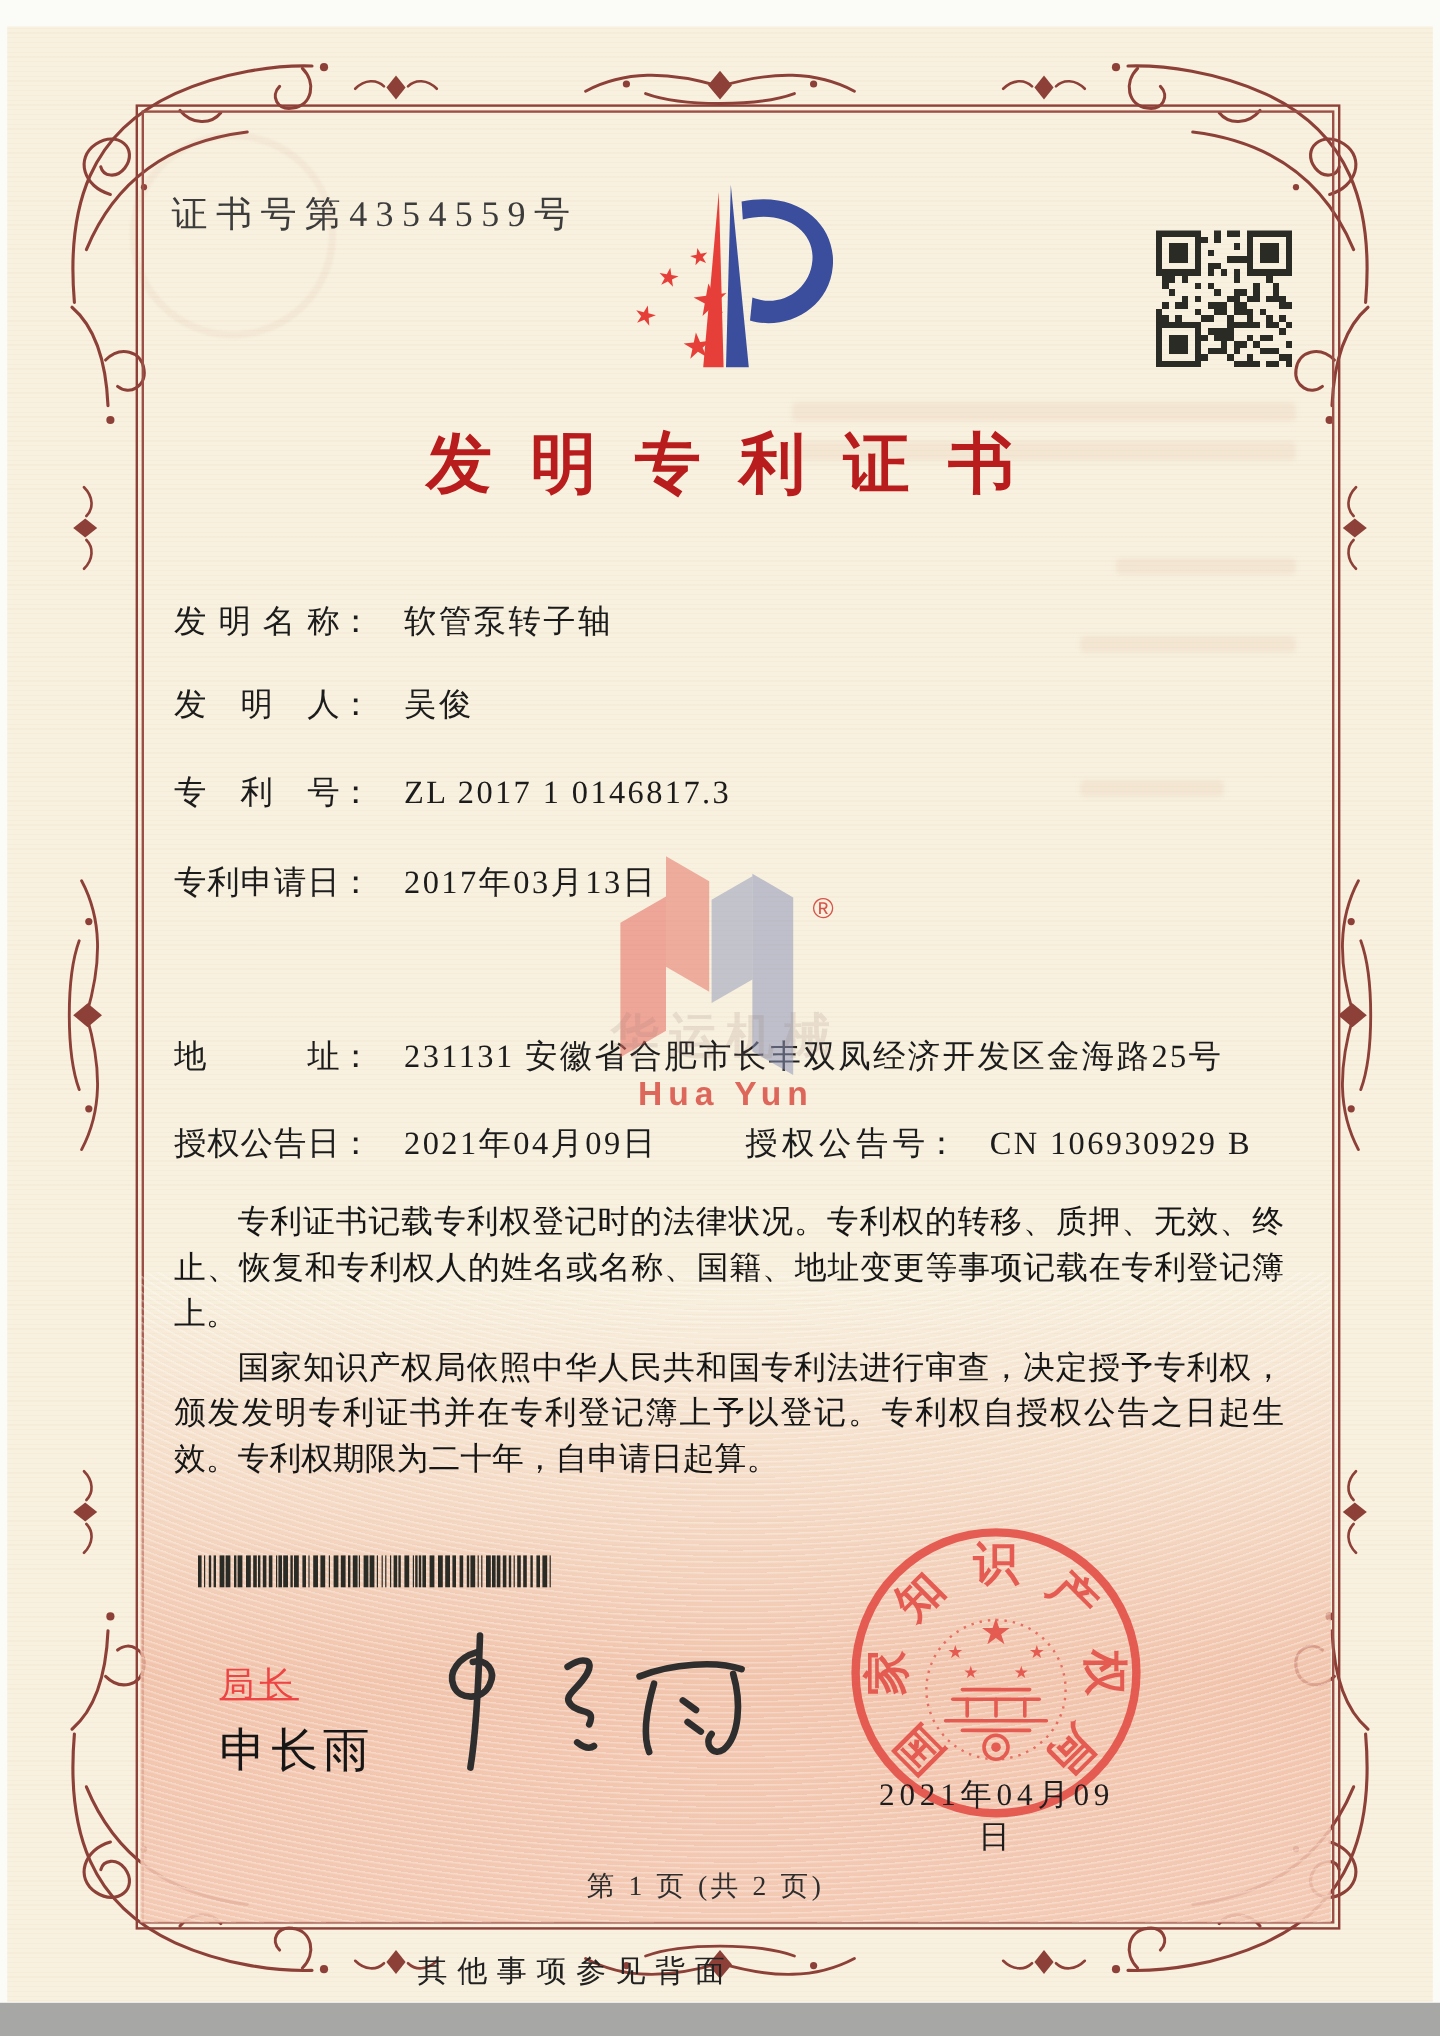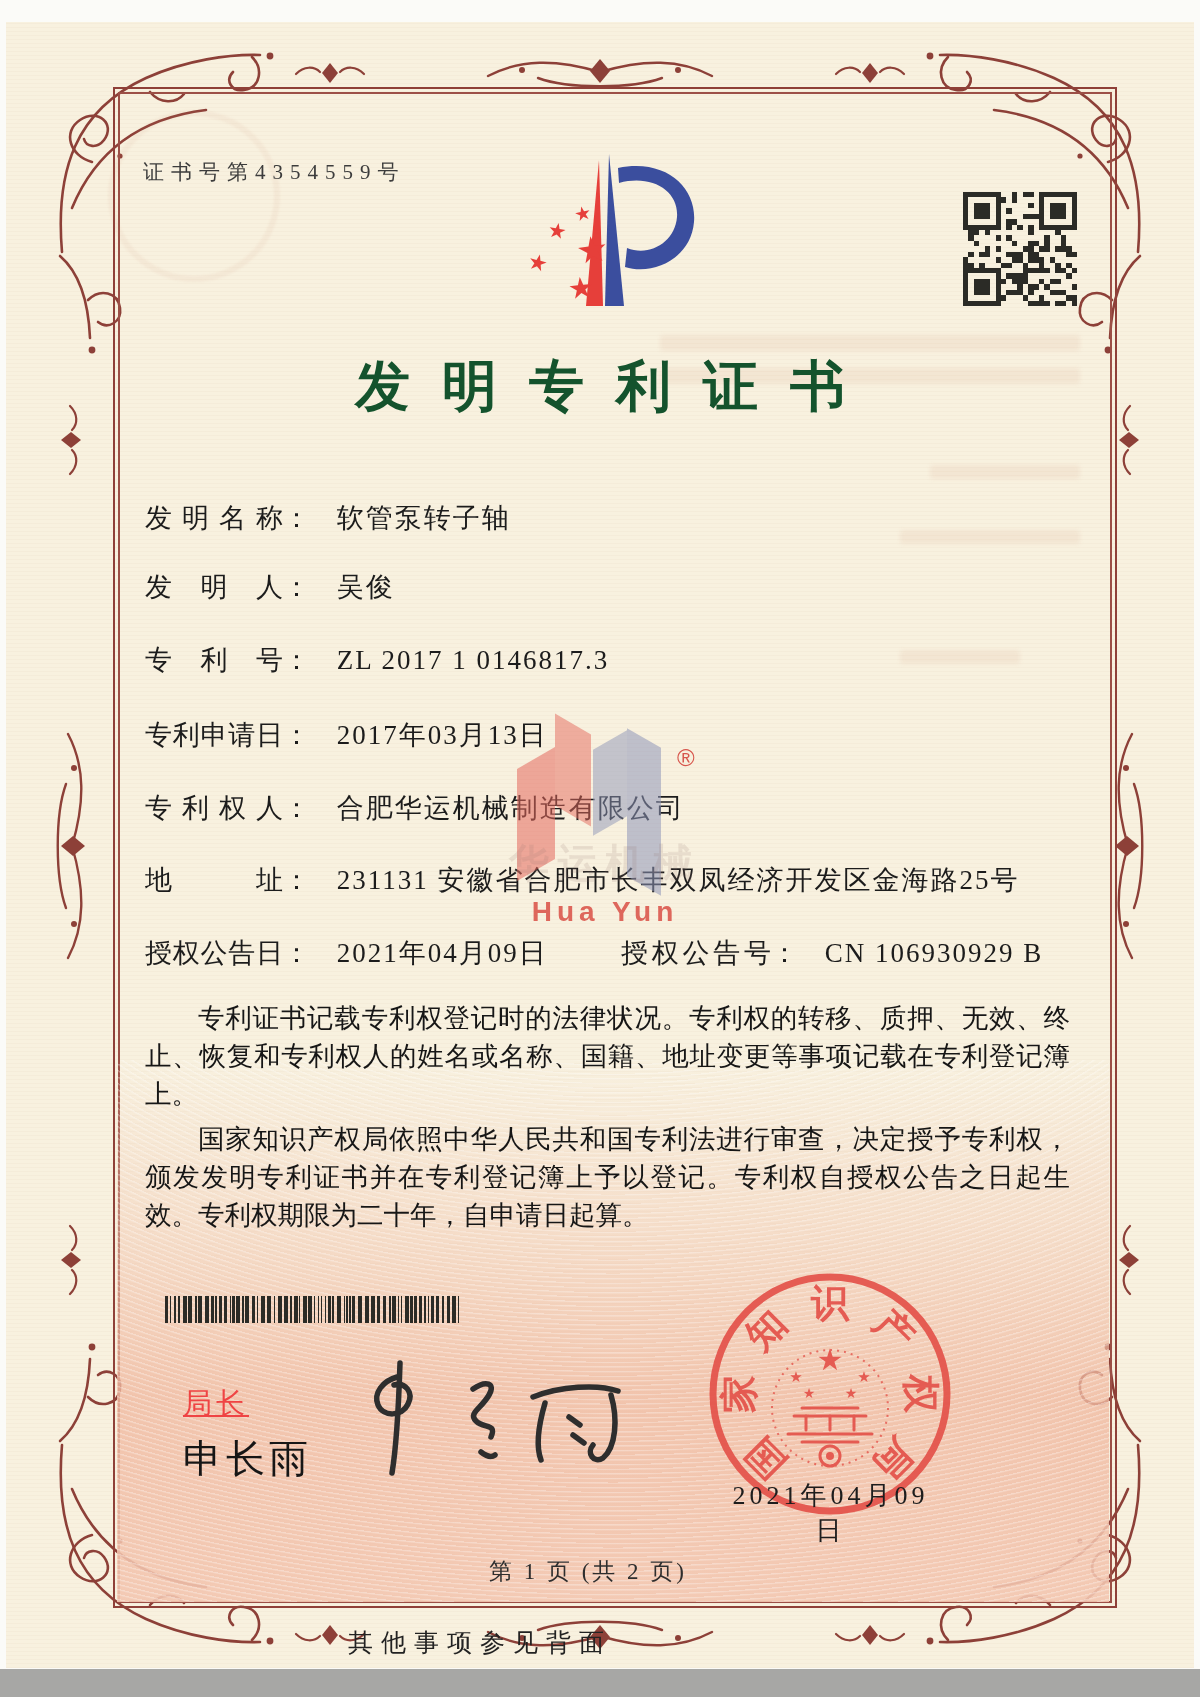--- a/index.html
+++ b/index.html
@@ -17,24 +17,24 @@
   .inner-frame::before{content:"";position:absolute;inset:3px;border:2px solid #9c4f46;}
   .pinkzone{position:absolute;left:117px;top:1060px;width:992px;height:542px;
      background:linear-gradient(180deg,rgba(242,199,176,0) 0%,rgba(242,199,176,.45) 30%,
        rgba(240,185,160,.8) 62%,rgba(243,198,176,.9) 100%);}
   .pinkzone::after{content:"";position:absolute;inset:0;opacity:.55;
      background:repeating-radial-gradient(140% 170% at 50% -60%,
        rgba(255,255,255,.55) 0 1px,rgba(255,255,255,0) 3px 7px);}
   .ghost{position:absolute;background:rgba(205,135,110,.10);filter:blur(2px);border-radius:4px;}
   .ghost-ring{position:absolute;left:108px;top:110px;width:160px;height:160px;border-radius:50%;
      border:6px solid rgba(205,130,105,.07);filter:blur(1px);}
-  .cert-no{position:absolute;left:143px;top:158px;font-size:21px;letter-spacing:7px;color:#3c3c3c;}
+  .cert-no{position:absolute;left:143px;top:158px;font-size:30px;letter-spacing:7px;color:#3c3c3c;}
   .qr{position:absolute;left:963px;top:192px;width:114px;height:114px;}
   .title{position:absolute;left:0;top:350px;width:1200px;margin:0;text-align:center;
-     font-size:55px;font-weight:600;letter-spacing:32px;padding-left:32px;color:#14532d;
+     font-size:55px;font-weight:600;letter-spacing:32px;padding-left:32px;color:#b91c1c;
      box-sizing:border-box;}
   .row{position:absolute;left:145px;width:940px;height:40px;font-size:27px;color:#1c1c1c;
      white-space:nowrap;}
   .flabel{display:inline-block;width:138px;text-align:justify;text-align-last:justify;
      vertical-align:top;}
   .colon{display:inline-block;margin:0 2px 0 0;}
   .fvalue{display:inline-block;margin-left:18px;letter-spacing:2px;}
   .grant{position:absolute;left:476px;top:0;white-space:nowrap;}
   .grant .flabel{width:150px;}
   .body-text{position:absolute;left:145px;top:999px;width:925px;font-size:26.5px;
@@ -366,24 +366,20 @@
     <span class="fvalue">吴俊</span>
   </div>
   <div class="row" style="top:642px;">
     <span class="flabel">专利号</span><span class="colon">：</span>
     <span class="fvalue">ZL 2017 1 0146817.3</span>
   </div>
   <div class="row" style="top:717px;">
     <span class="flabel">专利申请日</span><span class="colon">：</span>
     <span class="fvalue">2017年03月13日</span>
   </div>
-  <div class="row" style="top:790px;">
-    <span class="flabel">专利权人</span><span class="colon">：</span>
-    <span class="fvalue">合肥华运机械制造有限公司</span>
-  </div>
   <div class="row" style="top:862px;">
     <span class="flabel">地址</span><span class="colon">：</span>
     <span class="fvalue">231131 安徽省合肥市长丰双凤经济开发区金海路25号</span>
   </div>
   <div class="row" style="top:935px;">
     <span class="flabel">授权公告日</span><span class="colon">：</span>
     <span class="fvalue">2021年04月09日</span>
     <span class="grant">
       <span class="flabel">授权公告号</span><span class="colon">：</span>
       <span class="fvalue">CN 106930929 B</span>

